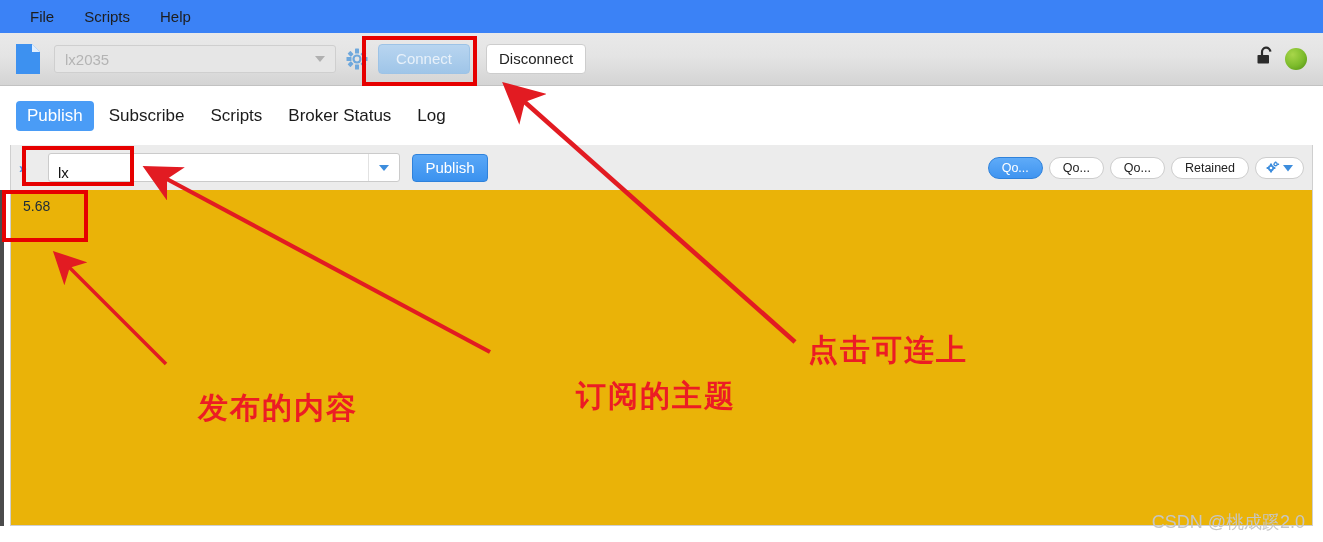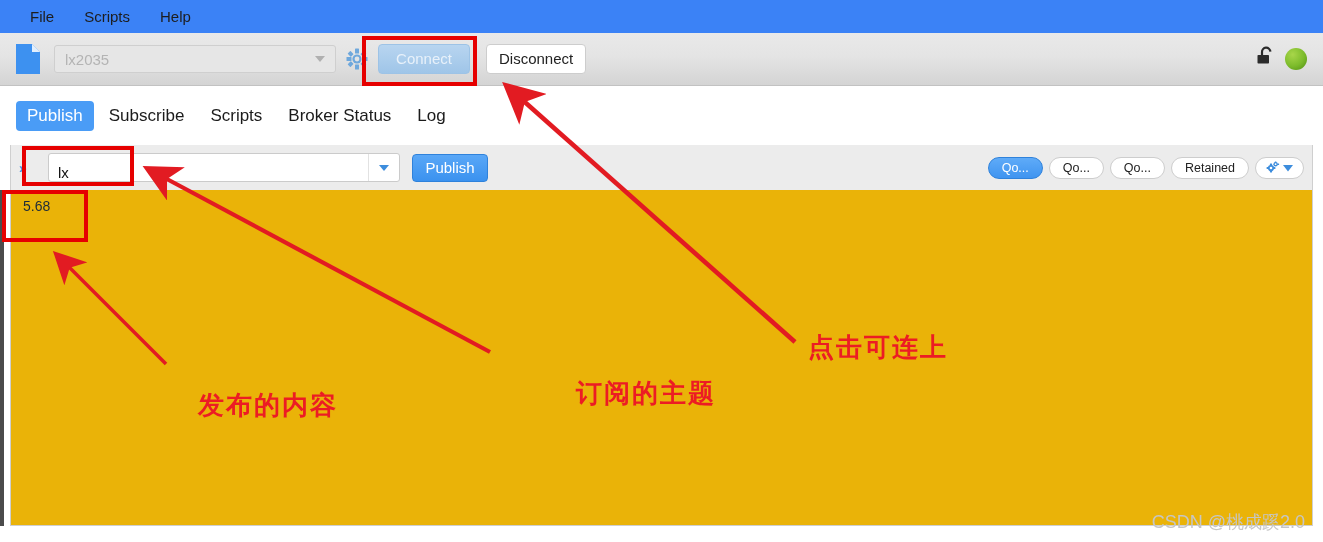--- a/index.html
+++ b/index.html
@@ -283,21 +283,21 @@
     pointer-events: none;
   }
   .anno-box {
     position: absolute;
     border: 4px solid #e60000;
     box-sizing: border-box;
   }
   .anno-text {
     position: absolute;
     color: #ec1c24;
-    font-size: 26px;
+    font-size: 30px;
     font-weight: bold;
     letter-spacing: 2px;
     white-space: nowrap;
     font-family: "DejaVu Sans", "Liberation Sans", sans-serif;
   }
   .watermark {
     position: absolute;
     right: 18px;
     bottom: 8px;
     color: #c6c6c6;

